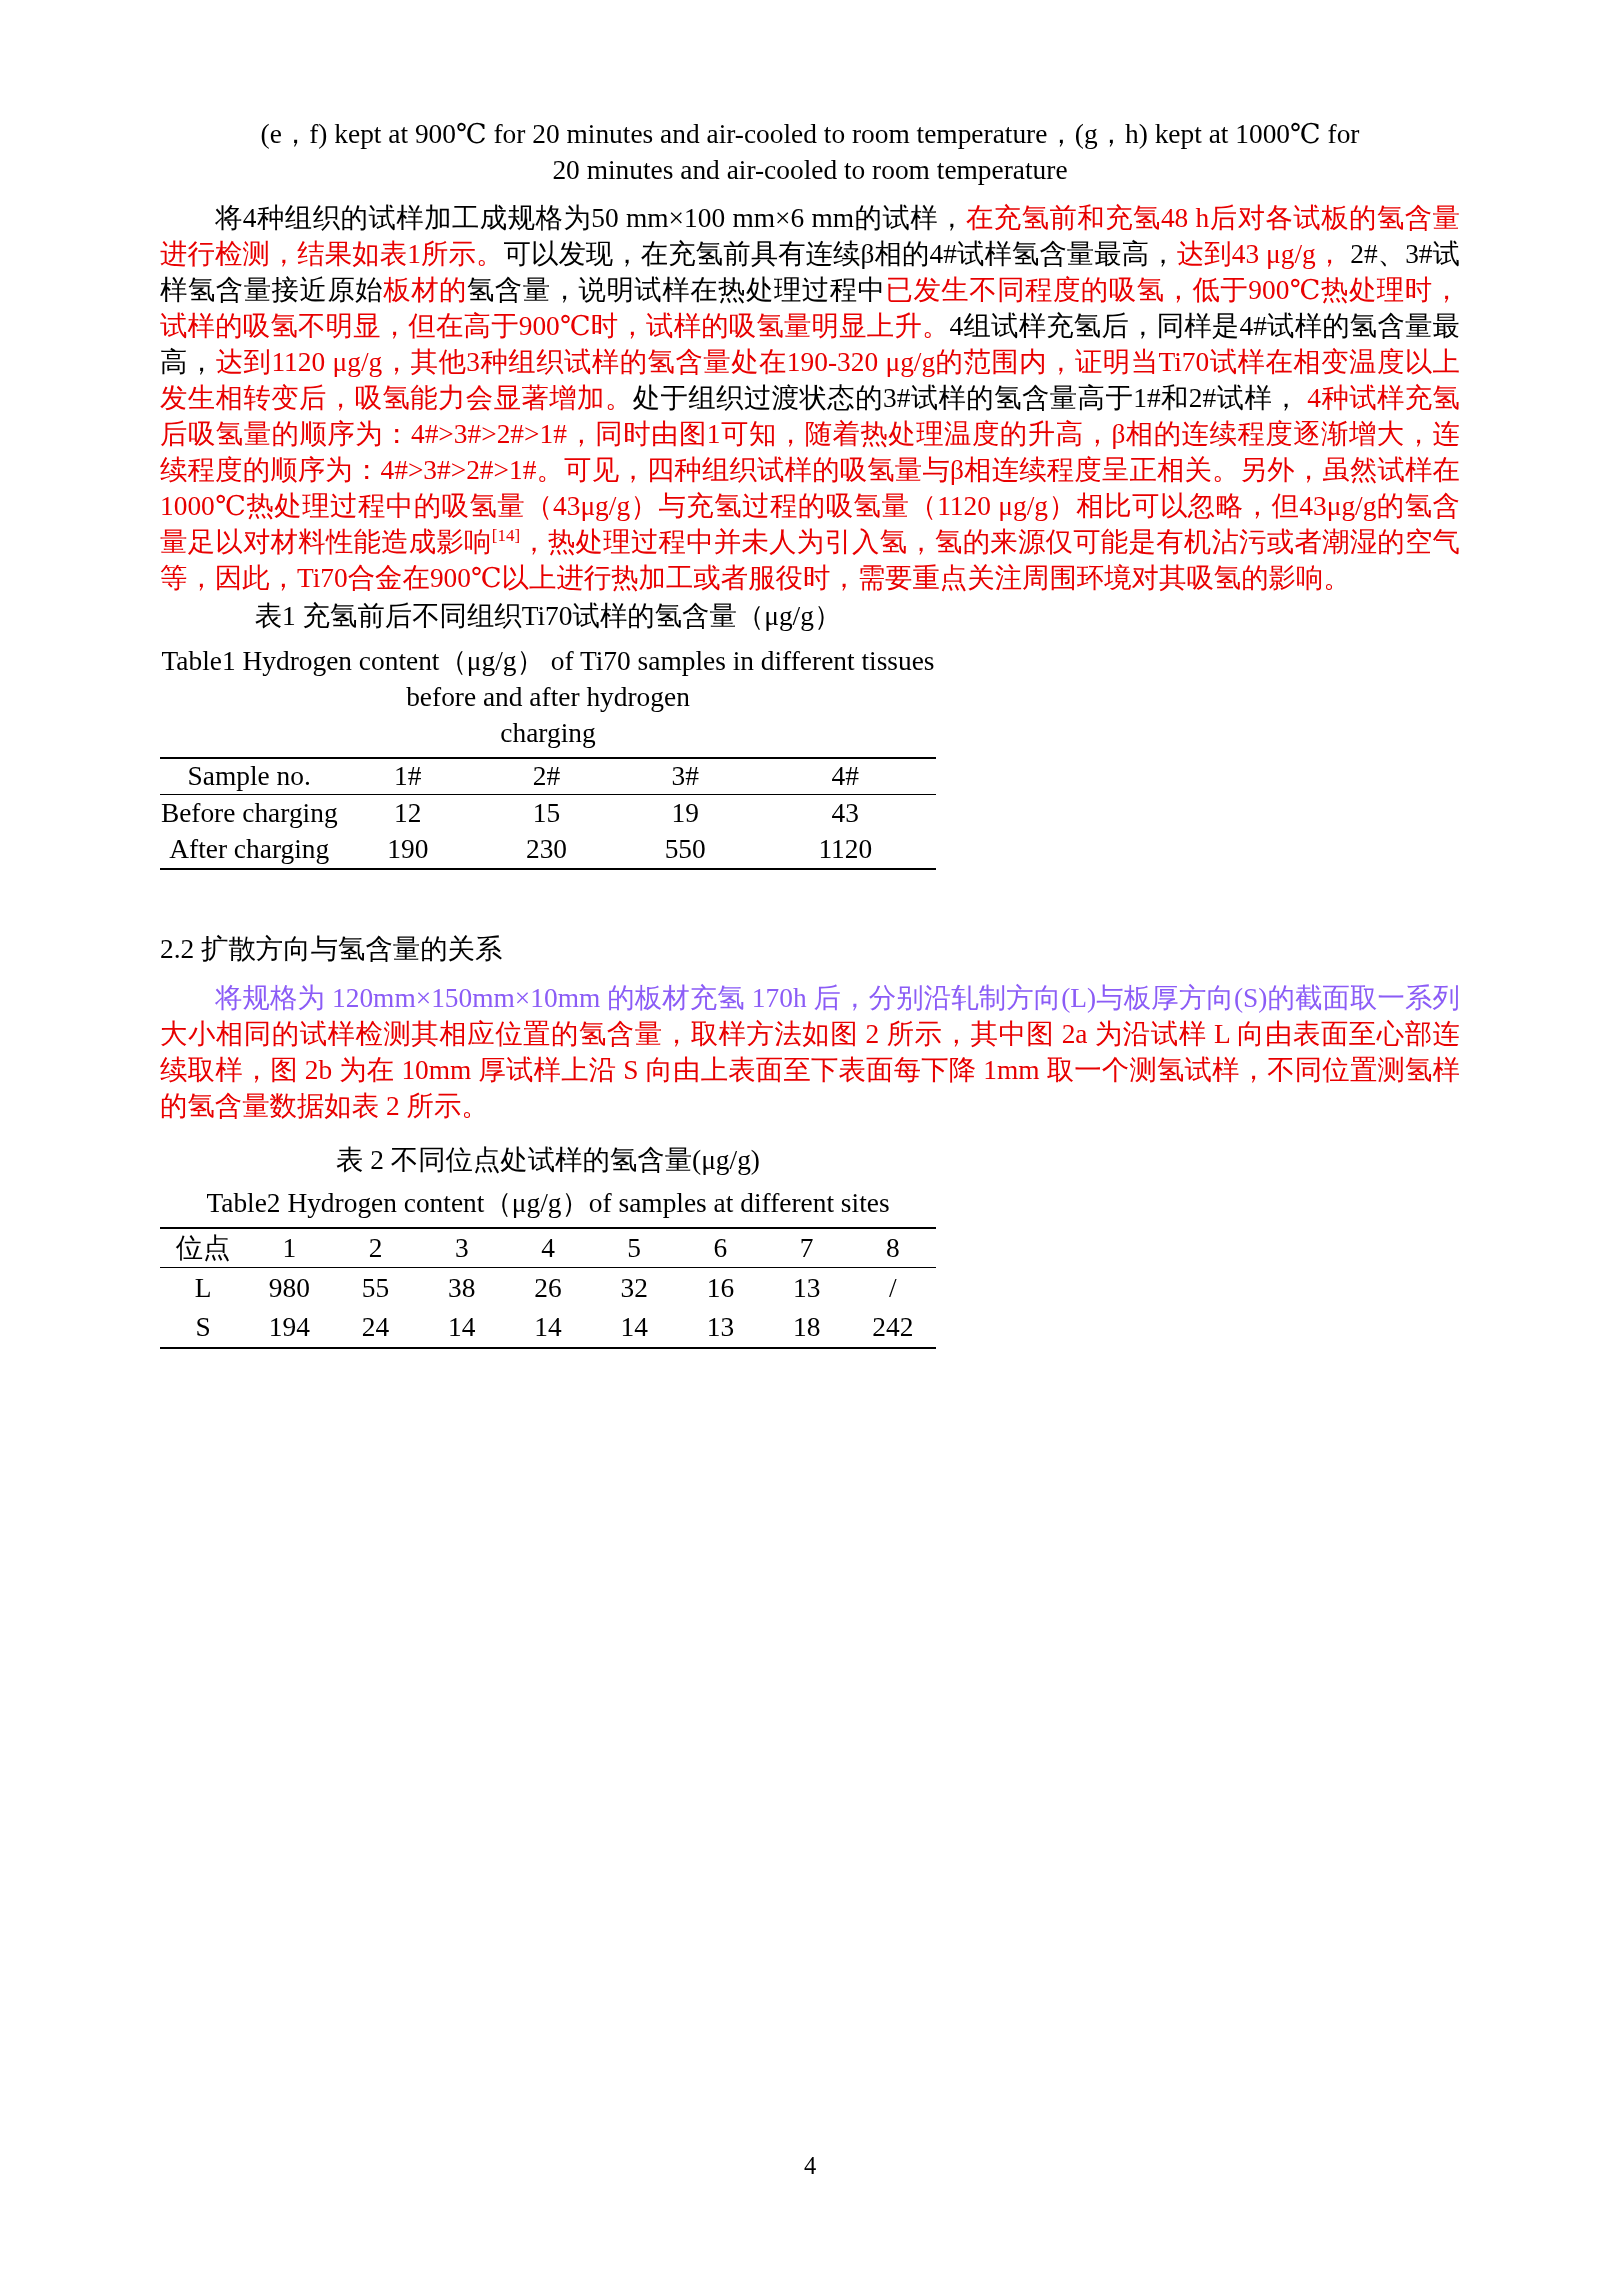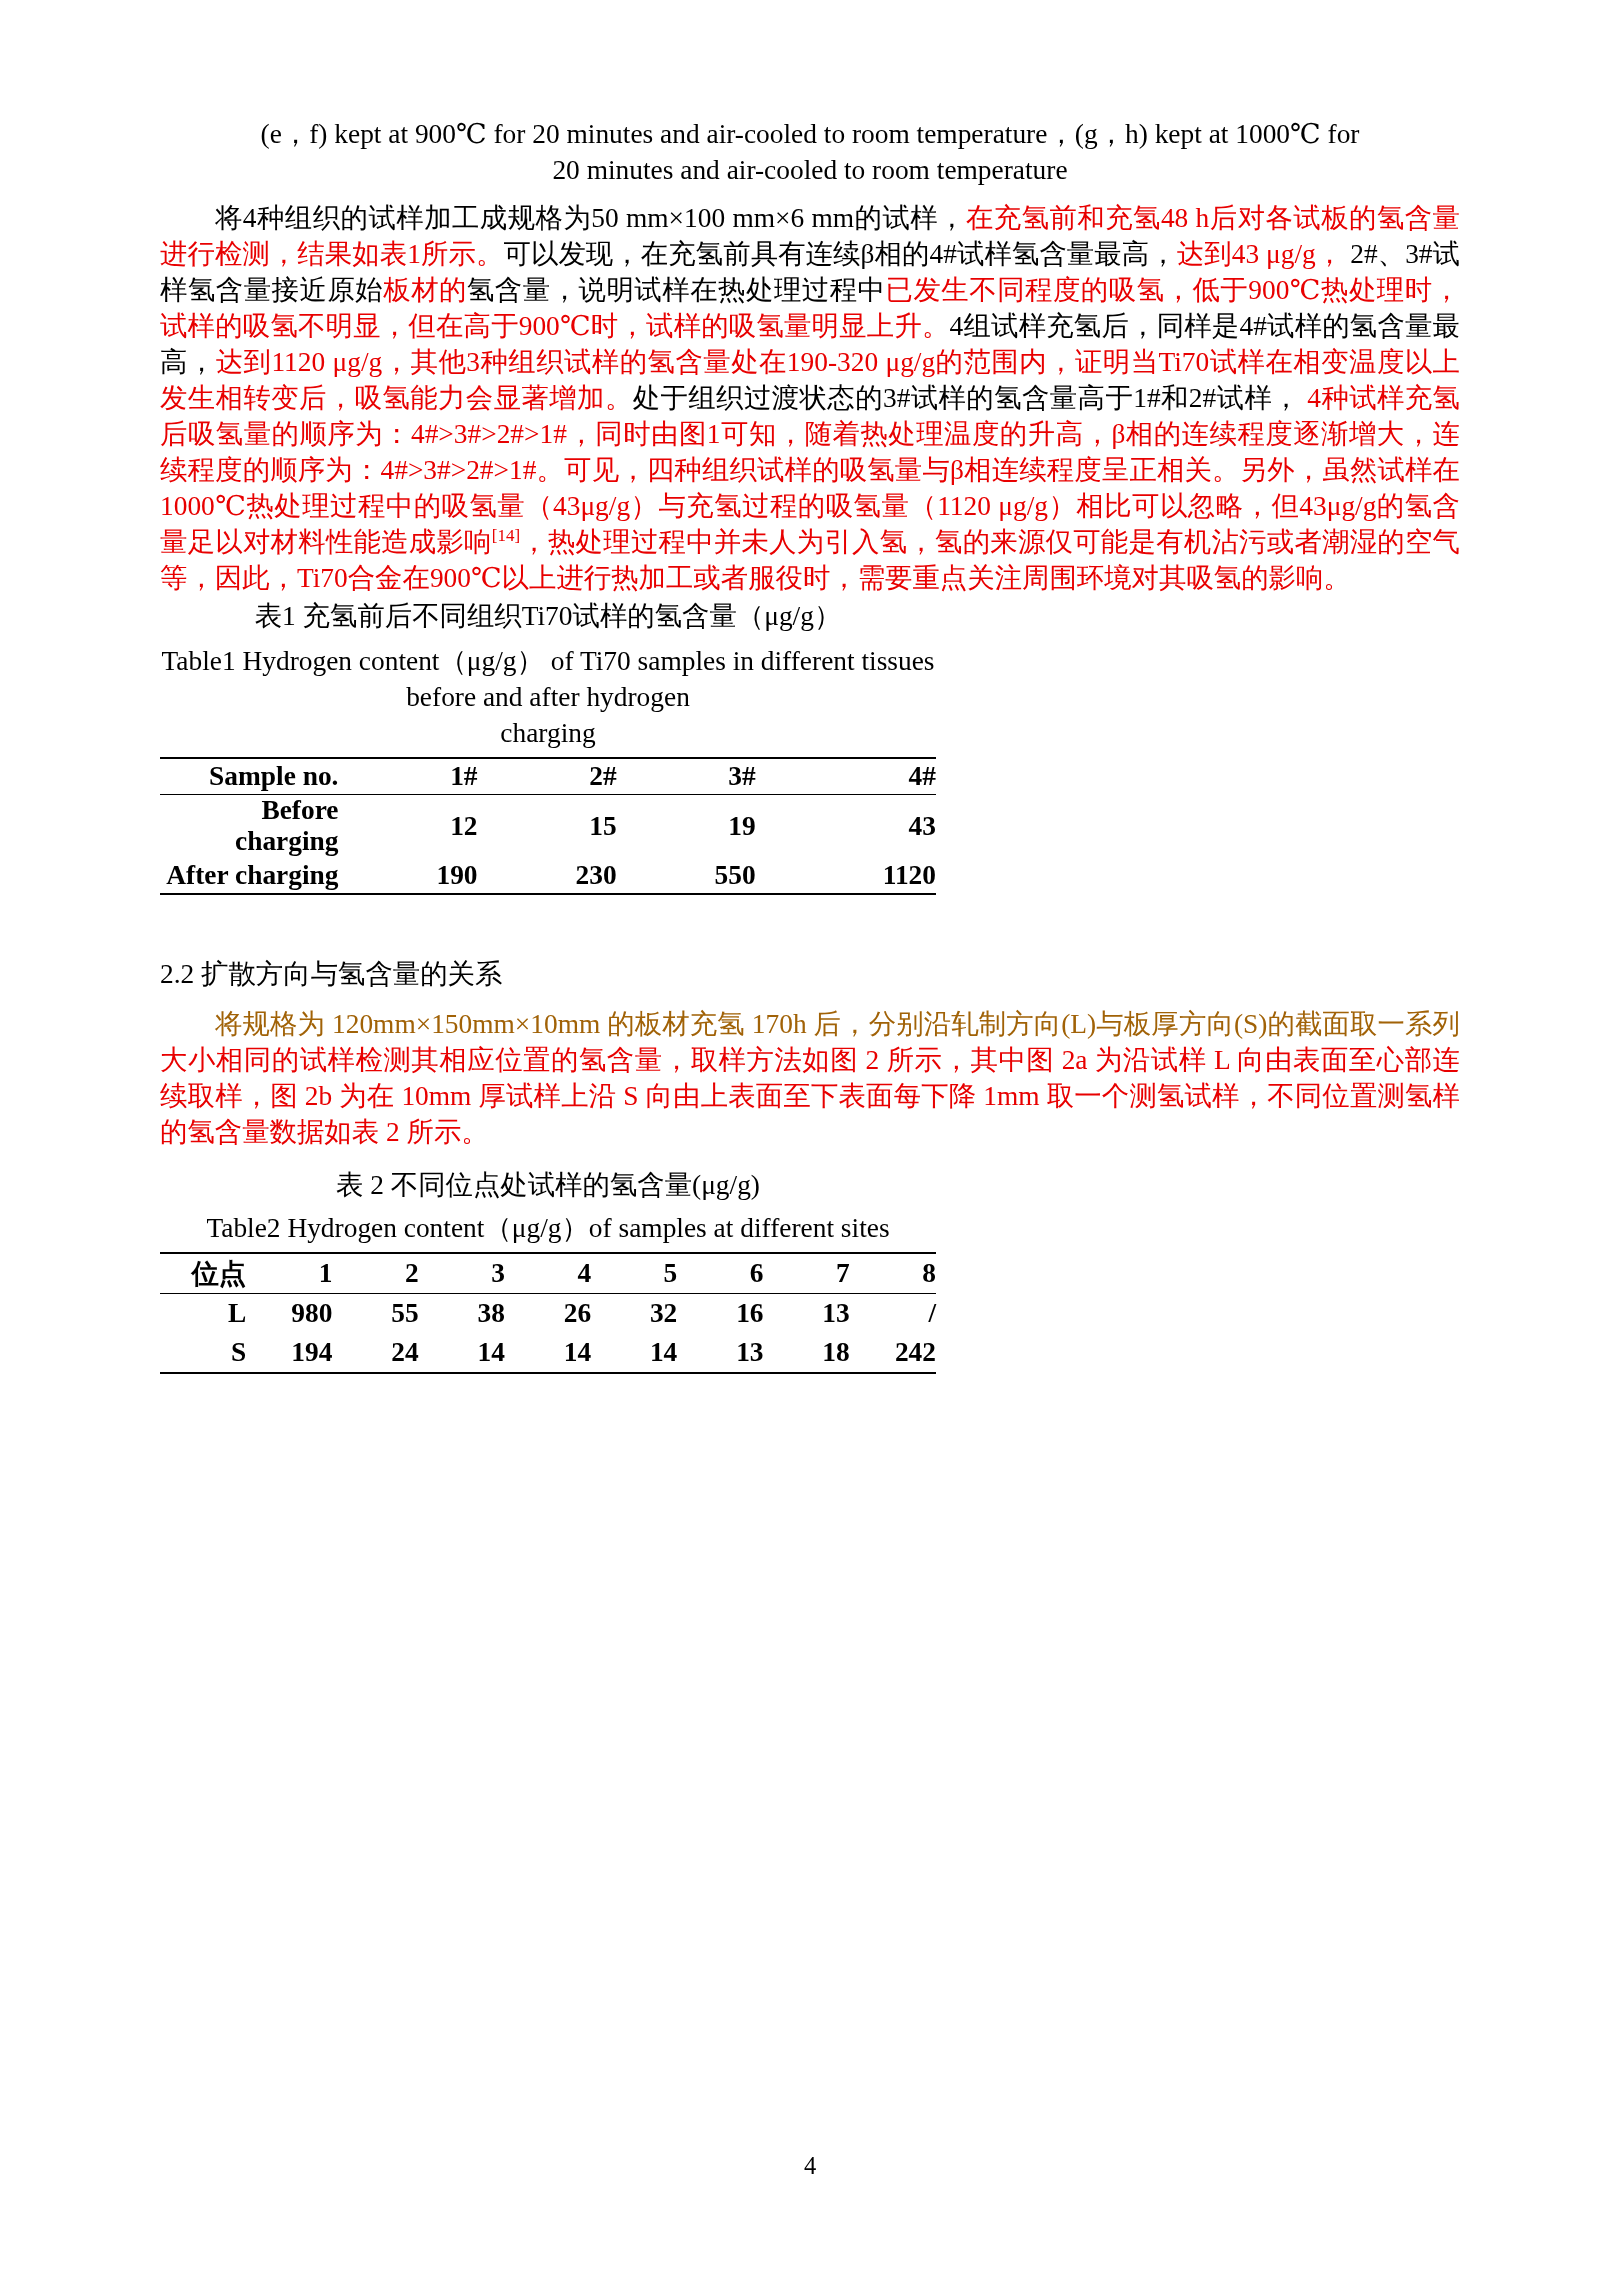--- a/index.html
+++ b/index.html
@@ -37,22 +37,22 @@
   table.three-line {
     width: 776px;
     border-collapse: collapse;
     border-top: 2.5px solid #000;
     border-bottom: 2.5px solid #000;
     font-size: 27.4px;
     margin-top: 5.9px;
   }
   table.three-line thead tr { border-bottom: 1.5px solid #000; }
   table.three-line th, table.three-line td {
-    font-weight: bold;
-    text-align: right;
+    font-weight: normal;
+    text-align: center;
     padding: 0;
   }
   table.t1 th, table.t1 td { height: 37px; }
   table.t1 th:first-child, table.t1 td:first-child { width: 23%; }
   table.t2 th, table.t2 td { height: 40px; width: 11.11%; }
   .section-heading {
     font-size: 27.4px; line-height: 36px;
     font-weight: normal;
     margin-top: 61px;
   }
@@ -108,21 +108,21 @@
             <td>230</td>
             <td>550</td>
             <td>1120</td>
           </tr>
         </tbody>
       </table>
   </div>
 
   <h3 class="section-heading">2.2 扩散方向与氢含量的关系</h3>
 
-  <p class="body-para para2"><span style="color: #a16207; font-family: Liberation Serif, serif;">将规格为 120mm×150mm×10mm 的板材充氢 170h 后，分别沿轧制方向(L)与板厚方向(S)的截面取一系列</span><span style="color: rgb(232, 0, 0);">大小相同的试样检测其相应位置的氢含量，取样方法如图 2 所示，其中图 2a 为沿试样 L 向由表面至心部连续取样，图 2b 为在 10mm 厚试样上沿 S 向由上表面至下表面每下降 1mm 取一个测氢试样，不同位置测氢样的氢含量数据如表 2 所示。</span></p>
+  <p class="body-para para2"><span style="color: #8b5cf6; font-family: Liberation Serif, serif;">将规格为 120mm×150mm×10mm 的板材充氢 170h 后，分别沿轧制方向(L)与板厚方向(S)的截面取一系列</span><span style="color: rgb(232, 0, 0);">大小相同的试样检测其相应位置的氢含量，取样方法如图 2 所示，其中图 2a 为沿试样 L 向由表面至心部连续取样，图 2b 为在 10mm 厚试样上沿 S 向由上表面至下表面每下降 1mm 取一个测氢试样，不同位置测氢样的氢含量数据如表 2 所示。</span></p>
 
   <div class="tbl-block">
     <div class="tbl-caption cap2-zh">表 2    不同位点处试样的氢含量(μg/g)</div>
     <div class="tbl-caption cap2-en">Table2   Hydrogen content（μg/g）of samples at different sites</div>
     <table class="three-line t2">
         <thead>
           <tr>
             <th>位点</th>
             <th>1</th>
             <th>2</th>

